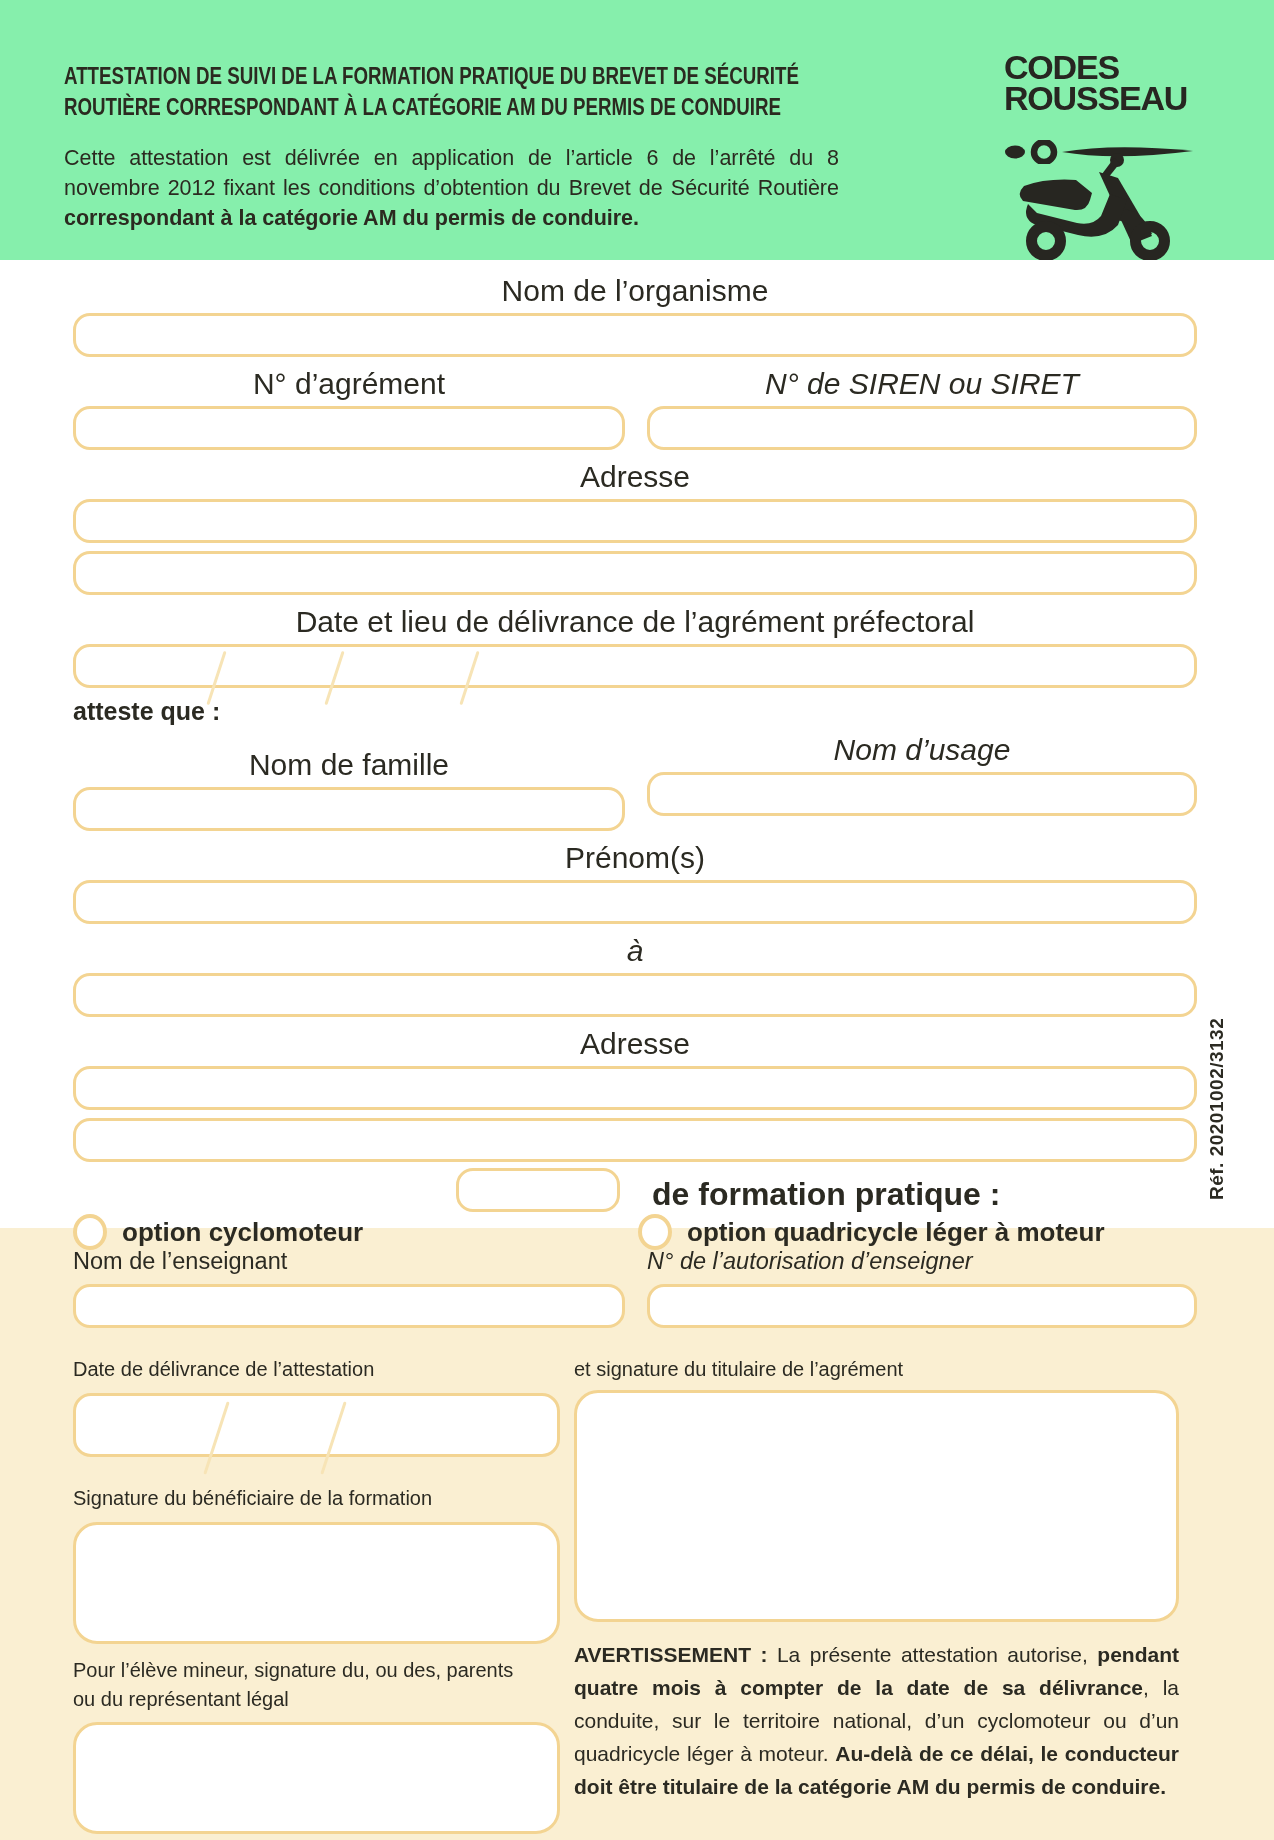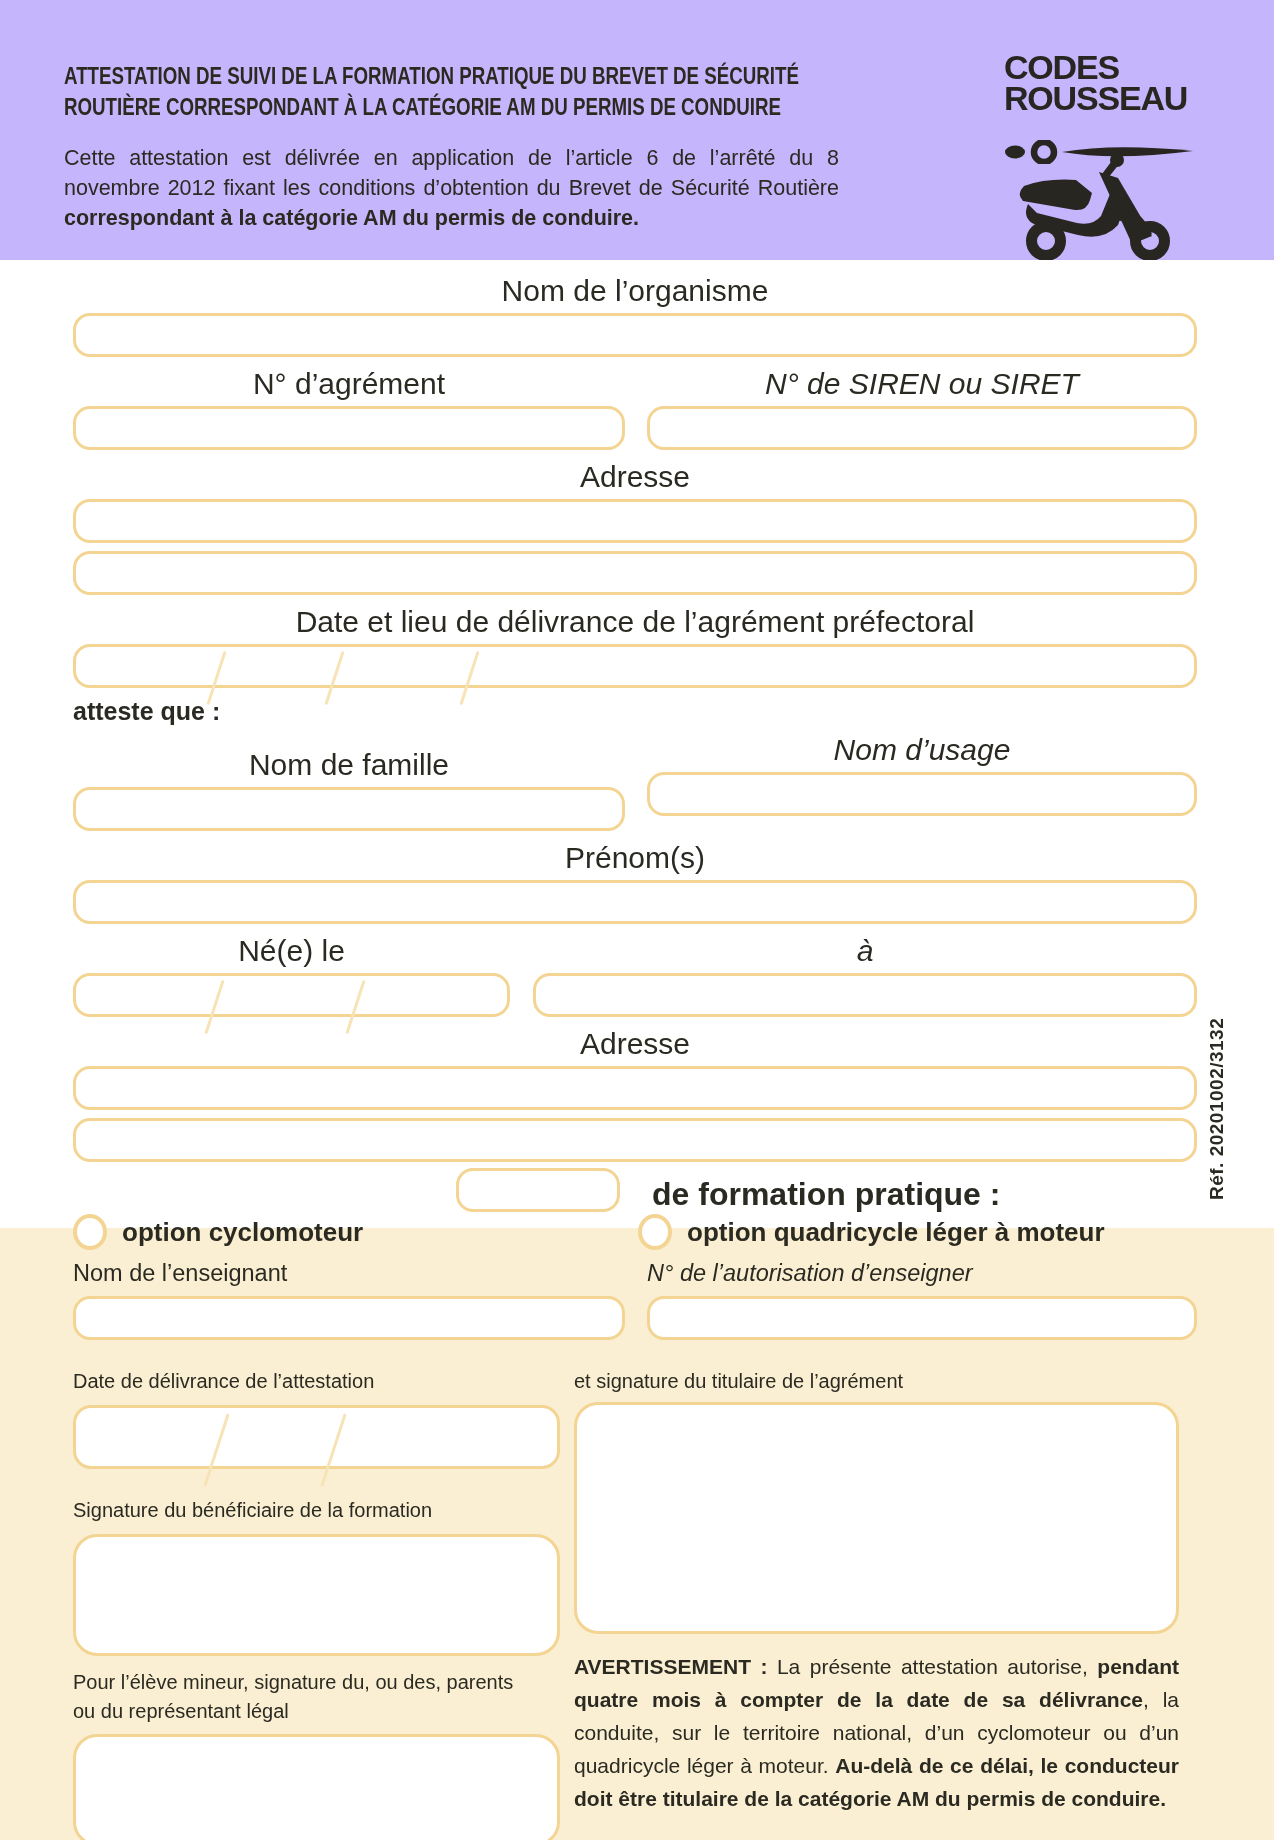--- a/index.html
+++ b/index.html
@@ -2,21 +2,21 @@
 <html><head>
 <meta charset="utf-8">
 <style>
   html,body{margin:0;padding:0;}
   body{
     width:1274px;height:1840px;position:relative;background:#ffffff;
     font-family:"Liberation Sans", sans-serif;color:#2b2a22;
     -webkit-font-smoothing:antialiased;overflow:hidden;
   }
   
-  .header{height:260px;background:#c4b5fd;position:relative;box-sizing:border-box;padding:60px 0 0 64px;}
+  .header{height:260px;background:#86efac;position:relative;box-sizing:border-box;padding:60px 0 0 64px;}
   .title-line{font-weight:bold;font-size:24px;line-height:31px;white-space:nowrap;
     transform:scaleX(0.78);transform-origin:0 0;letter-spacing:0;color:#2b2a20;}
   .intro{width:775px;margin-top:21px;font-size:21.5px;line-height:30px;text-align:justify;color:#2b2a20;}
   .intro strong{font-weight:bold;}
   .logo{position:absolute;left:1004px;top:52px;width:200px;color:#272621;}
   .logo-line{font-weight:bold;font-size:34px;line-height:31px;letter-spacing:-1.2px;}
   .emblem{position:absolute;left:1004px;top:140px;}
   .scooter{position:absolute;left:1016px;top:152px;}
   
   .main{height:968px;box-sizing:border-box;padding:4px 77px 0 73px;position:relative;}
@@ -38,21 +38,21 @@
   .hours-box{position:absolute;left:383px;top:0;width:164px;height:44px;background:#fff;border:3px solid #f3d492;border-radius:17px;box-sizing:border-box;}
   .formation-text{position:absolute;left:579px;top:8px;font-weight:bold;font-size:32px;}
   .options-row{position:relative;height:34px;margin-top:2px;}
   .opt{position:absolute;top:0;display:flex;align-items:center;gap:15px;}
   .opt1{left:0;}
   .opt2{left:565px;}
   .radio{width:26px;height:28px;border:4.5px solid #f3d492;border-radius:50%;background:#fff;flex:0 0 auto;}
   .opt-label{font-weight:bold;font-size:26px;line-height:30px;}
   
   .bottom{height:612px;background:#faefd2;box-sizing:border-box;padding:20px 77px 0 73px;}
-  .b-lbl{font-size:23.5px;line-height:27px;margin:12px 0 9px;}
+  .b-lbl{font-size:23.5px;line-height:27px;margin:0 0 9px;}
   .small-lbl{font-size:20px;line-height:30px;}
   .cols{display:flex;gap:14px;margin-top:26px;}
   .colL{width:487px;}
   .colR{width:605px;}
   .date-inp{height:64px;border-radius:18px;margin-top:9px;}
   .sig-lbl{margin-top:26px;}
   .sig-box{width:100%;height:122px;background:#fff;border:3px solid #f3d492;border-radius:24px;box-sizing:border-box;margin-top:9px;}
   .mineur-lbl{margin-top:12px;line-height:29px;}
   .parent-box{width:100%;height:112px;background:#fff;border:3px solid #f3d492;border-radius:24px;box-sizing:border-box;margin-top:8px;}
   .cachet-box{width:100%;height:232px;background:#fff;border:3px solid #f3d492;border-radius:24px;box-sizing:border-box;margin-top:6px;}
@@ -140,27 +140,20 @@
     <div class="col-b">
       <div class="lbl" style="margin-top:10px">Nom d’usage</div>
       <div class="inp"></div>
     </div>
   </div>
 
   <div class="lbl">Prénom(s)</div>
   <div class="inp"></div>
 
   <div class="row" style="gap:23px">
-    <div class="col-ne">
-      <div class="lbl">Né(e) le</div>
-      <div class="inp">
-        <div class="slash s44" style="left:137px"></div>
-        <div class="slash s44" style="left:278px"></div>
-      </div>
-    </div>
     <div class="col-b">
       <div class="lbl">à</div>
       <div class="inp"></div>
     </div>
   </div>
 
   <div class="lbl">Adresse</div>
   <div class="inp"></div>
   <div class="inp stack"></div>
 

